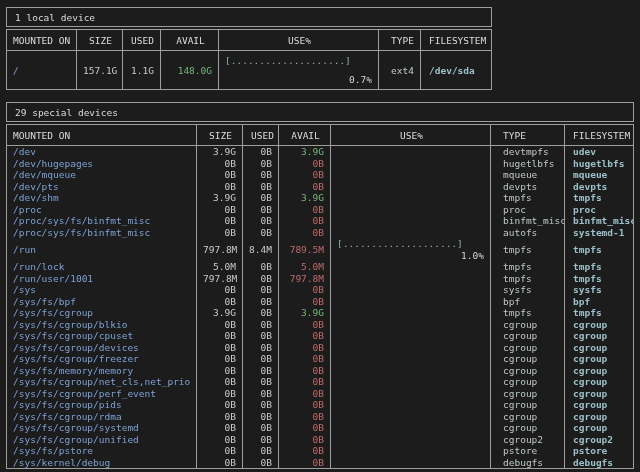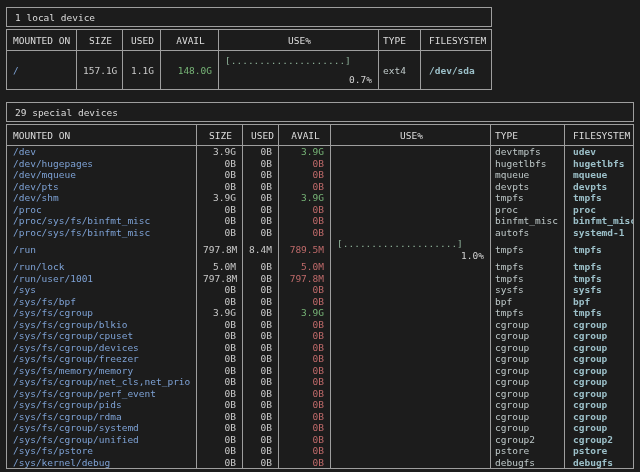--- a/index.html
+++ b/index.html
@@ -69,21 +69,21 @@
   .t-special .c5 { width: 74px; }
 
   th.c0 { text-align: left; }
   th.c1, th.c2, th.c3, th.c4 { text-align: center; padding-left: 8px; }
   th.c5, th.c6 { text-align: left; }
 
   .cell-mount { color: var(--mountpoint, #7da1d4); text-align: left; }
   .cell-num   { color: var(--neutral, #c9c9c9); text-align: right; }
   .cell-num.avail-ok  { color: var(--avail-ok, #76b376); text-align: right; }
   .cell-num.avail-low { color: var(--avail-low, #bf6a6a); }
-  .cell-type, th.c5 { padding: 0 4px; }
+  .cell-type, th.c5 { padding: 0 12px; }
   .cell-fs,   th.c6 { padding: 0 8px; }
   .cell-type { color: var(--type, #bfc9c9); text-align: left; }
   .cell-fs   { color: var(--filesystem, #9cc0c9); text-align: left; font-weight: bold; }
   .cell-use .bar { float: left;  color: var(--bar, #8fb39a); }
   .cell-use .pct { float: right; color: var(--percent, #d2d2d2); }
 
   .gap { height: 12px; }
 </style>
 </head>
 <body>

